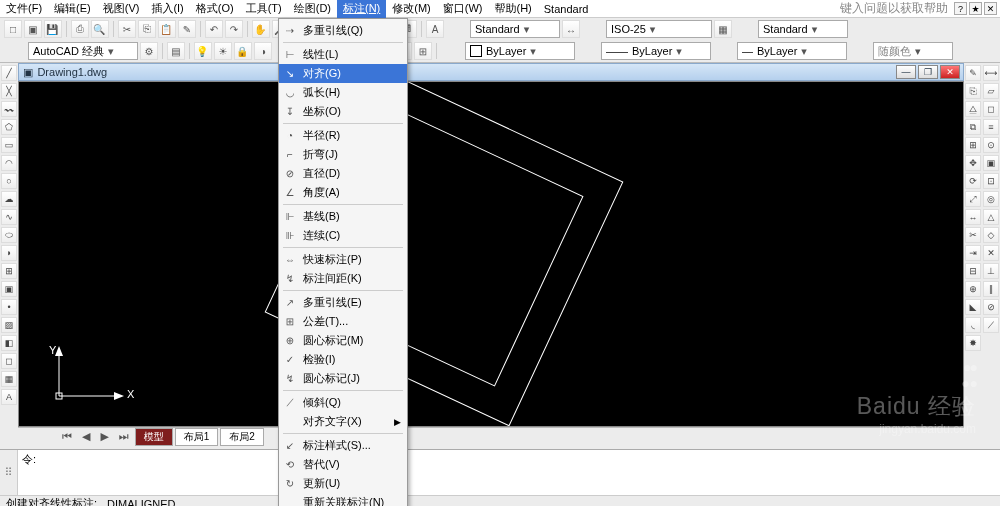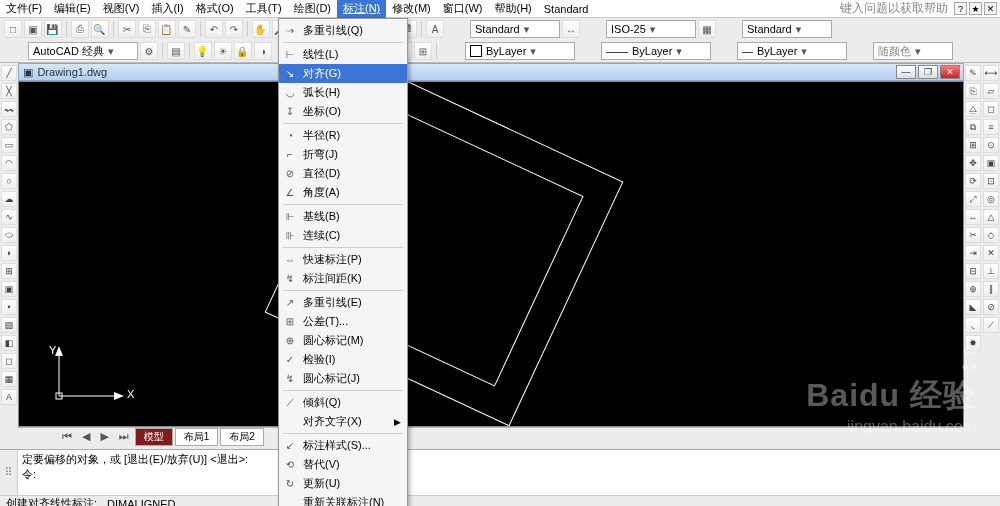--- a/index.html
+++ b/index.html
@@ -57,22 +57,22 @@
 .cmdbar { background: #fff; border-top: 1px solid #aaa; height: 46px; display: flex; }
 .cmd-grip { width: 18px; background: #ececec; border-right: 1px solid #ccc; display:flex;align-items:center;justify-content:center;color:#888; }
 .cmd-lines { flex:1; padding: 2px 4px; font-family: SimSun, monospace; font-size: 12px; color: #000; overflow:hidden; }
 .cmd-line { white-space: pre; line-height: 15px; }
 
 .statusbar { height: 16px; background: #ececec; border-top: 1px solid #ccc; display: flex; align-items: center; padding: 0 6px; font-size: 11px; color: #000; font-family: SimSun, monospace; }
 .statusbar .sl { margin-right: 10px; }
 
 
 .wm { position: absolute; right: 24px; bottom: 70px; color: rgba(255,255,255,.35); text-align: right; pointer-events: none; z-index: 40; font-family: Arial; }
-.wm .big { font-size: 32px; font-weight: bold; letter-spacing: 1px; }
-.wm .small { font-size: 16px; }
+.wm .big { font-size: 23px; font-weight: normal; letter-spacing: 1px; }
+.wm .small { font-size: 12px; }
 .wm .paw { font-size: 14px; letter-spacing: -2px; }
 </style>
 </head>
 <body>
 
 <div class="menubar">
   <span class="item">文件(F)</span>
   <span class="item">编辑(E)</span>
   <span class="item">视图(V)</span>
   <span class="item">插入(I)</span>
@@ -118,21 +118,21 @@
     <span class="tb-icon">📄</span>
     <span class="tb-icon">☁</span>
     <span class="tb-icon">🖩</span>
     <span class="tb-sep"></span>
     <span class="tb-icon">A</span>
     <span class="dd" style="width:90px">
         <span>Standard</span>
         <span class="arrow">▾</span>
       </span>
     <span class="tb-icon">↔</span>
-    <span class="dd" style="width:90px">
+    <span class="dd" style="width:106px">
         <span>ISO-25</span>
         <span class="arrow">▾</span>
       </span>
     <span class="tb-icon">▦</span>
     <span class="dd" style="width:90px">
         <span>Standard</span>
         <span class="arrow">▾</span>
       </span>
   </div>
   <div class="tb-row">
@@ -275,21 +275,20 @@
       <span class="side-ico">∥</span>
       <span class="side-ico">⊘</span>
       <span class="side-ico">⟋</span>
     </div>
   </div>
 </div>
 
 <div class="cmdbar">
   <div class="cmd-grip">⠿</div>
   <div class="cmd-lines">
-    <div class="cmd-line">定要偏移的对象，或 [退出(E)/放弃(U)] &lt;退出&gt;:</div>
     <div class="cmd-line">令:</div>
     <div class="cmd-line"></div>
   </div>
 </div>
 
 <div class="statusbar">
   <span class="sl">创建对齐线性标注:</span>
   <span class="sl">DIMALIGNED</span>
 </div>
 

